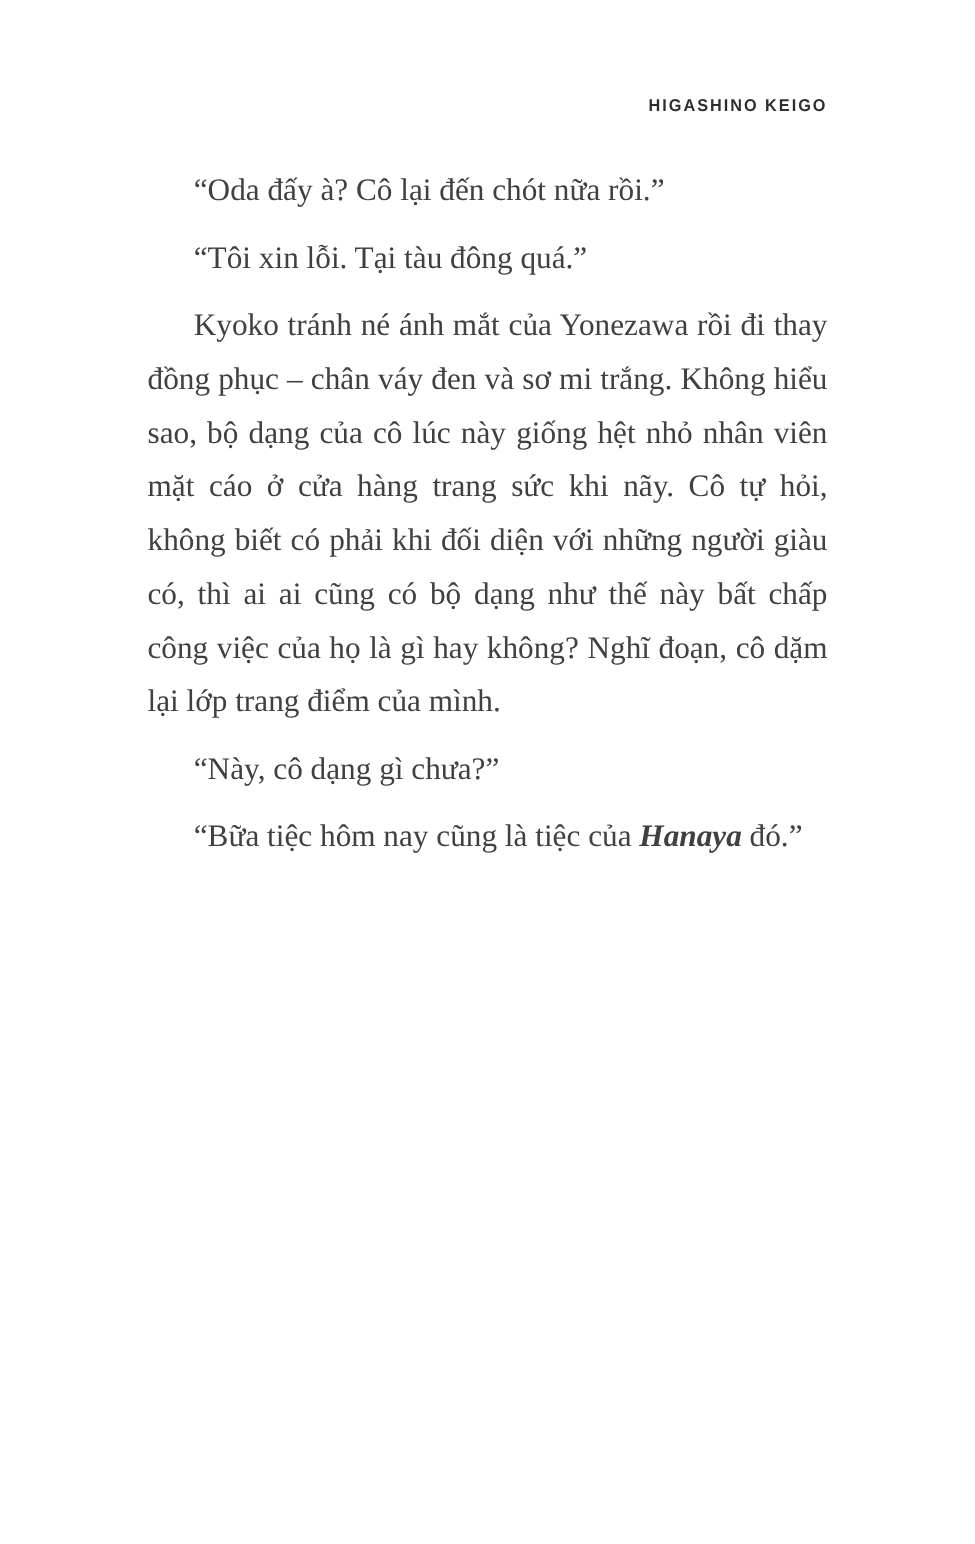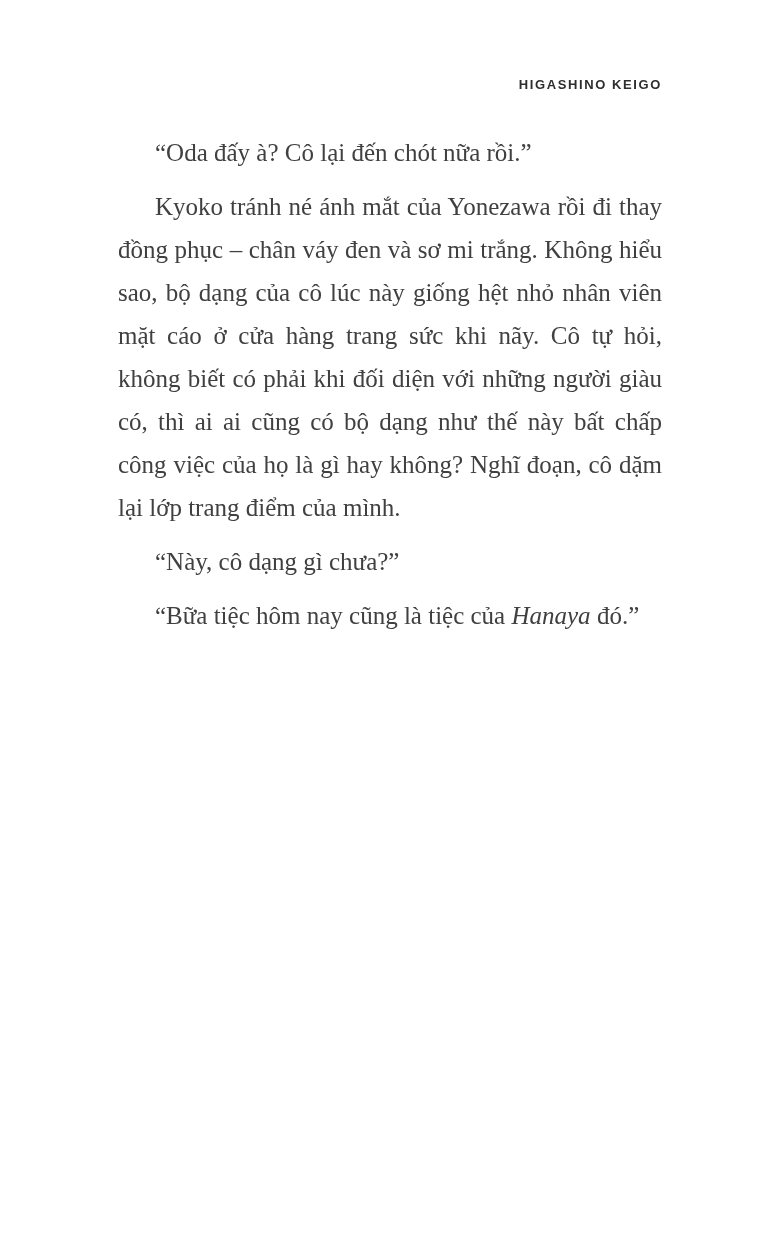--- a/index.html
+++ b/index.html
@@ -42,20 +42,21 @@
   }
   .text-block p {
     margin: 0 0 11px 0;
     text-indent: 37px;
   }
   .text-block p:last-child {
     margin-bottom: 0;
   }
   .text-block em {
     font-style: italic;
+    font-weight: bold;
   }
   .page-number {
     position: absolute;
     top: 1140px;
     left: 0;
     width: 100%;
     text-align: center;
     font-family: "Liberation Sans", sans-serif;
     font-weight: 700;
     font-size: 10px;
@@ -65,20 +66,21 @@
 </style>
 </head>
 <body>
 
 <div class="page">
 
   <div class="running-header">HIGASHINO KEIGO</div>
 
   <main class="text-block">
     <p>“Oda đấy à? Cô lại đến chót nữa rồi.”</p>
+    <p>“Tôi xin lỗi. Tại tàu đông quá.”</p>
     <p>Kyoko tránh né ánh mắt của Yonezawa rồi đi thay đồng phục – chân váy đen và sơ mi trắng. Không hiểu sao, bộ dạng của cô lúc này giống hệt nhỏ nhân viên mặt cáo ở cửa hàng trang sức khi nãy. Cô tự hỏi, không biết có phải khi đối diện với những người giàu có, thì ai ai cũng có bộ dạng như thế này bất chấp công việc của họ là gì hay không? Nghĩ đoạn, cô dặm lại lớp trang điểm của mình.</p>
     <p>“Này, cô dạng gì chưa?”</p>
     <p><span>“Bữa tiệc hôm nay cũng là tiệc của </span><em>Hanaya</em><span> đó.”</span></p>
   </main>
 
   <div class="page-number">13</div>
 
 </div>
 
 </body></html>

